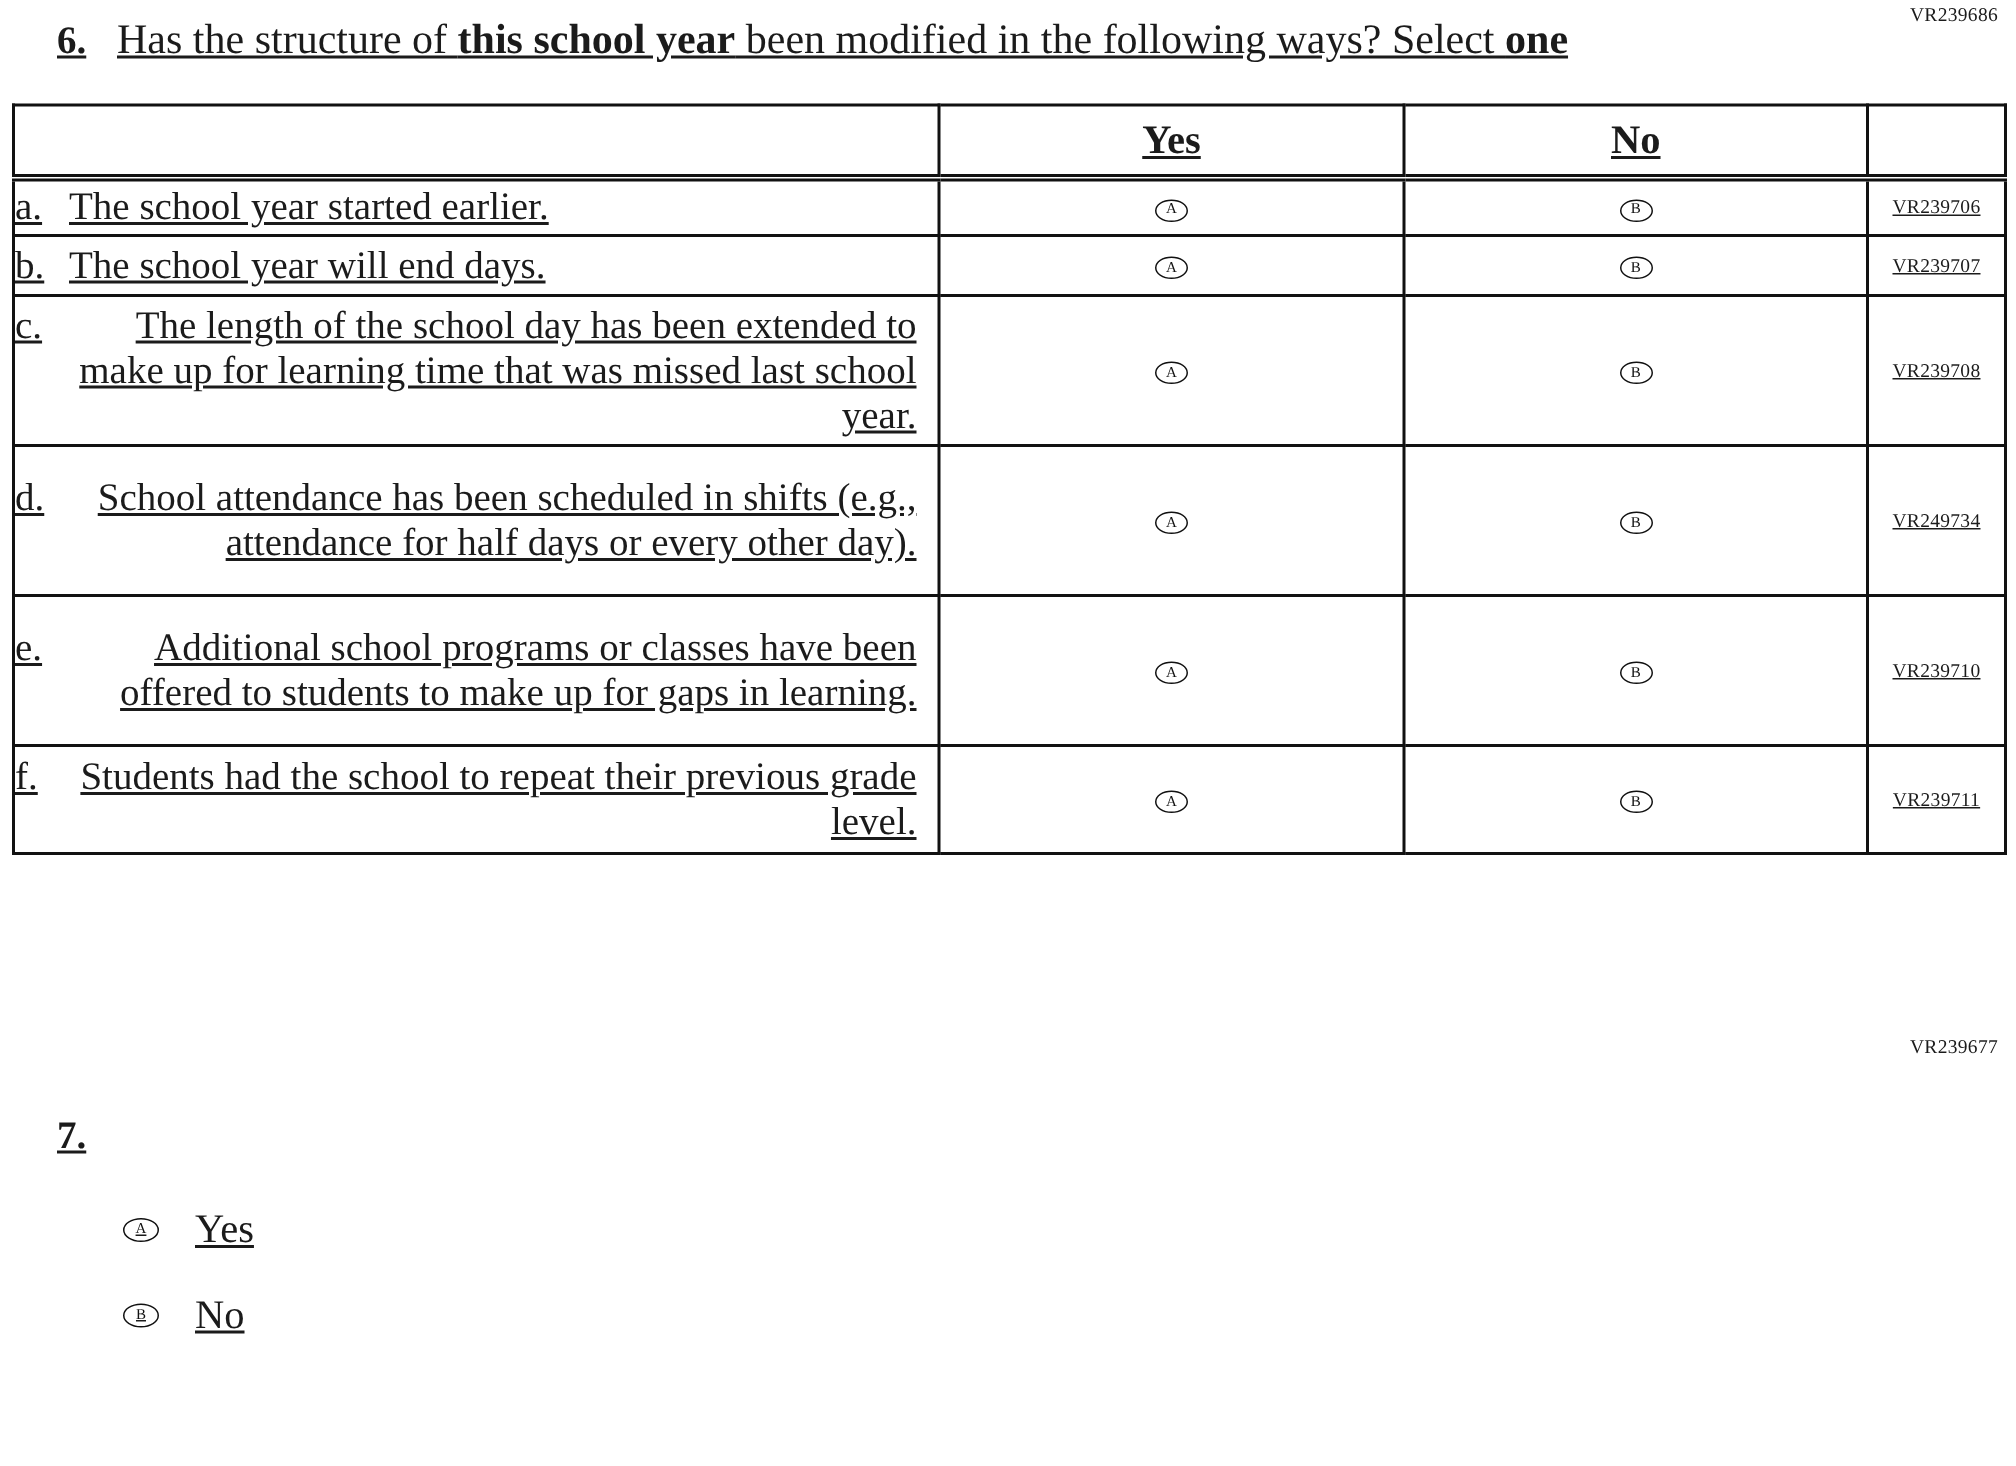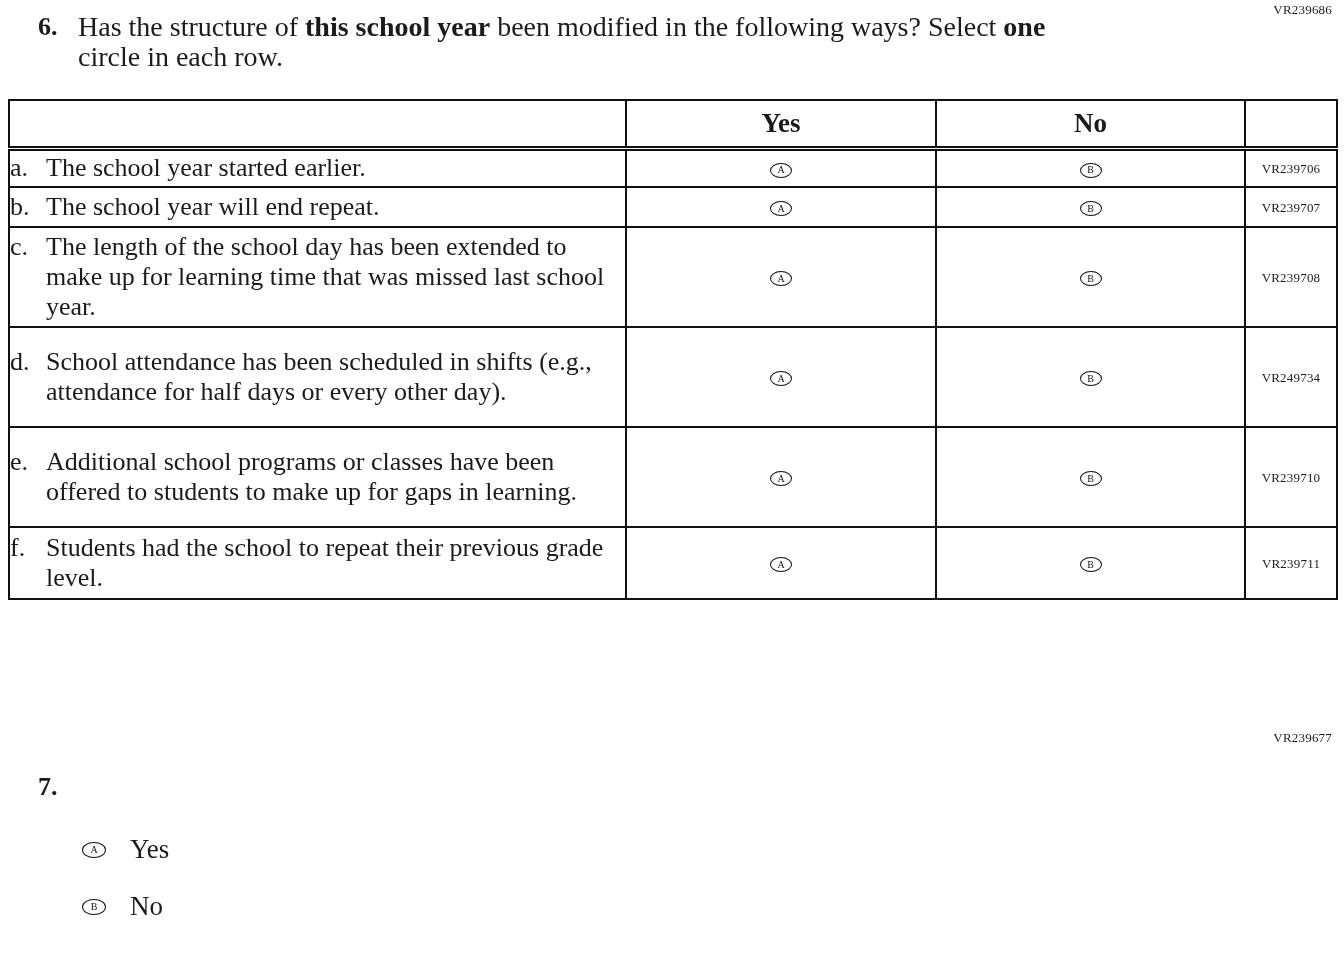--- a/index.html
+++ b/index.html
@@ -5,34 +5,35 @@
   * { box-sizing: border-box; }
   html, body { margin: 0; padding: 0; background: #ffffff; }
   .page {
     position: relative;
     width: 1344px;
     height: 977px;
     background: #ffffff;
     font-family: "Liberation Serif", serif;
     color: #1b1b1b;
     overflow: hidden;
+    text-decoration: underline;
   }
   .code {
     font-size: 13px;
     color: #1b1b1b;
     letter-spacing: 0.2px;
   }
   .top-code {
     position: absolute;
     top: 2px;
     right: 12px;
   }
   .q7-code {
     position: absolute;
-    top: 730px;
+    top: 690px;
     right: 12px;
   }
   .question {
     display: flex;
     align-items: flex-start;
   }
   .q6 { margin: 12px 0 0 38px; }
   .qnum {
     font-weight: bold;
     font-size: 26px;
@@ -78,20 +79,21 @@
   .stmt-letter {
     width: 36px;
     flex-shrink: 0;
     font-size: 26px;
     line-height: 30px;
   }
   .stmt-text {
     font-size: 26px;
     line-height: 30px;
     max-width: 565px;
+    text-align: right;
   }
   td.opt {
     text-align: center;
     vertical-align: middle;
   }
   td.rowcode {
     text-align: center;
     vertical-align: middle;
   }
   tr.r1 { height: 39px; }
@@ -140,21 +142,20 @@
 <body>
 
 <div class="page">
 
   <div class="code top-code">VR239686</div>
 
   <div class="question q6">
     <div class="qnum">6.</div>
     <div class="qtext">
       <span>Has the structure of </span><b>this school year</b><span> been modified in the following ways? Select </span><b>one</b><br>
-      <span>circle in each row.</span>
     </div>
   </div>
 
   <table class="grid">
     <colgroup>
       <col style="width:617px">
       <col style="width:310px">
       <col style="width:309px">
       <col style="width:92px">
     </colgroup>
@@ -179,21 +180,21 @@
       <td class="opt"><span class="bubble">
               <span>B</span>
             </span></td>
       <td class="rowcode"><span class="code">VR239706</span></td>
     </tr>
 
     <tr class="r2">
       <td class="stmt">
         <div class="stmt-inner">
           <span class="stmt-letter">b.</span>
-          <span class="stmt-text">The school year will end repeat.</span>
+          <span class="stmt-text">The school year will end days.</span>
         </div>
       </td>
       <td class="opt"><span class="bubble">
               <span>A</span>
             </span></td>
       <td class="opt"><span class="bubble">
               <span>B</span>
             </span></td>
       <td class="rowcode"><span class="code">VR239707</span></td>
     </tr>

